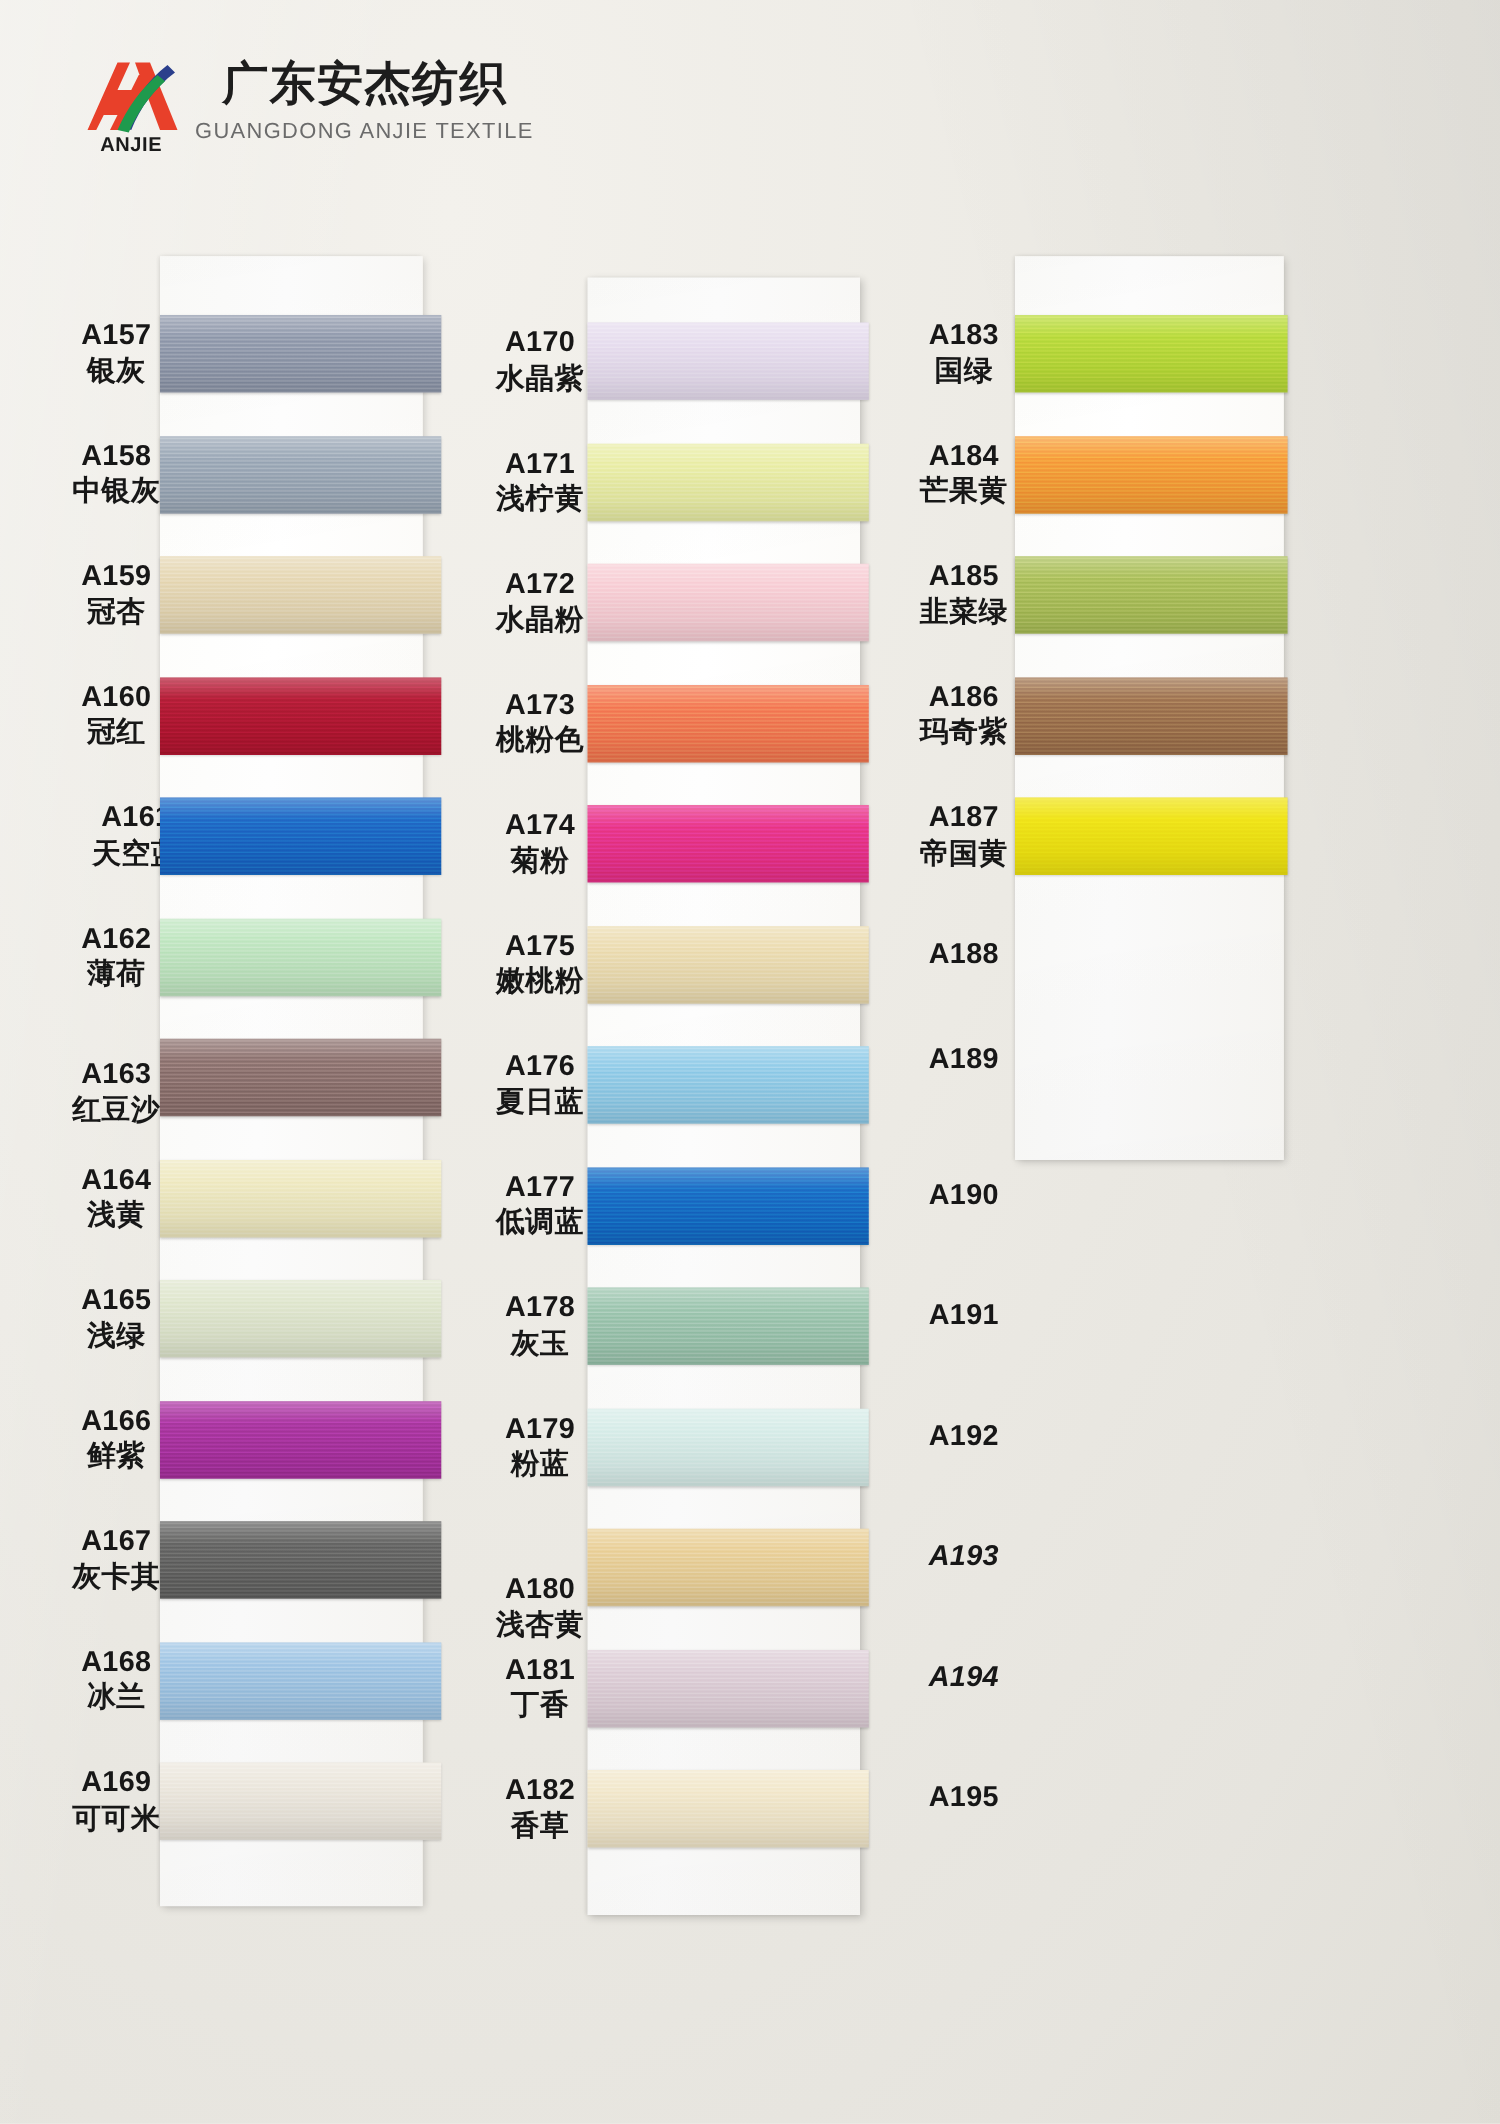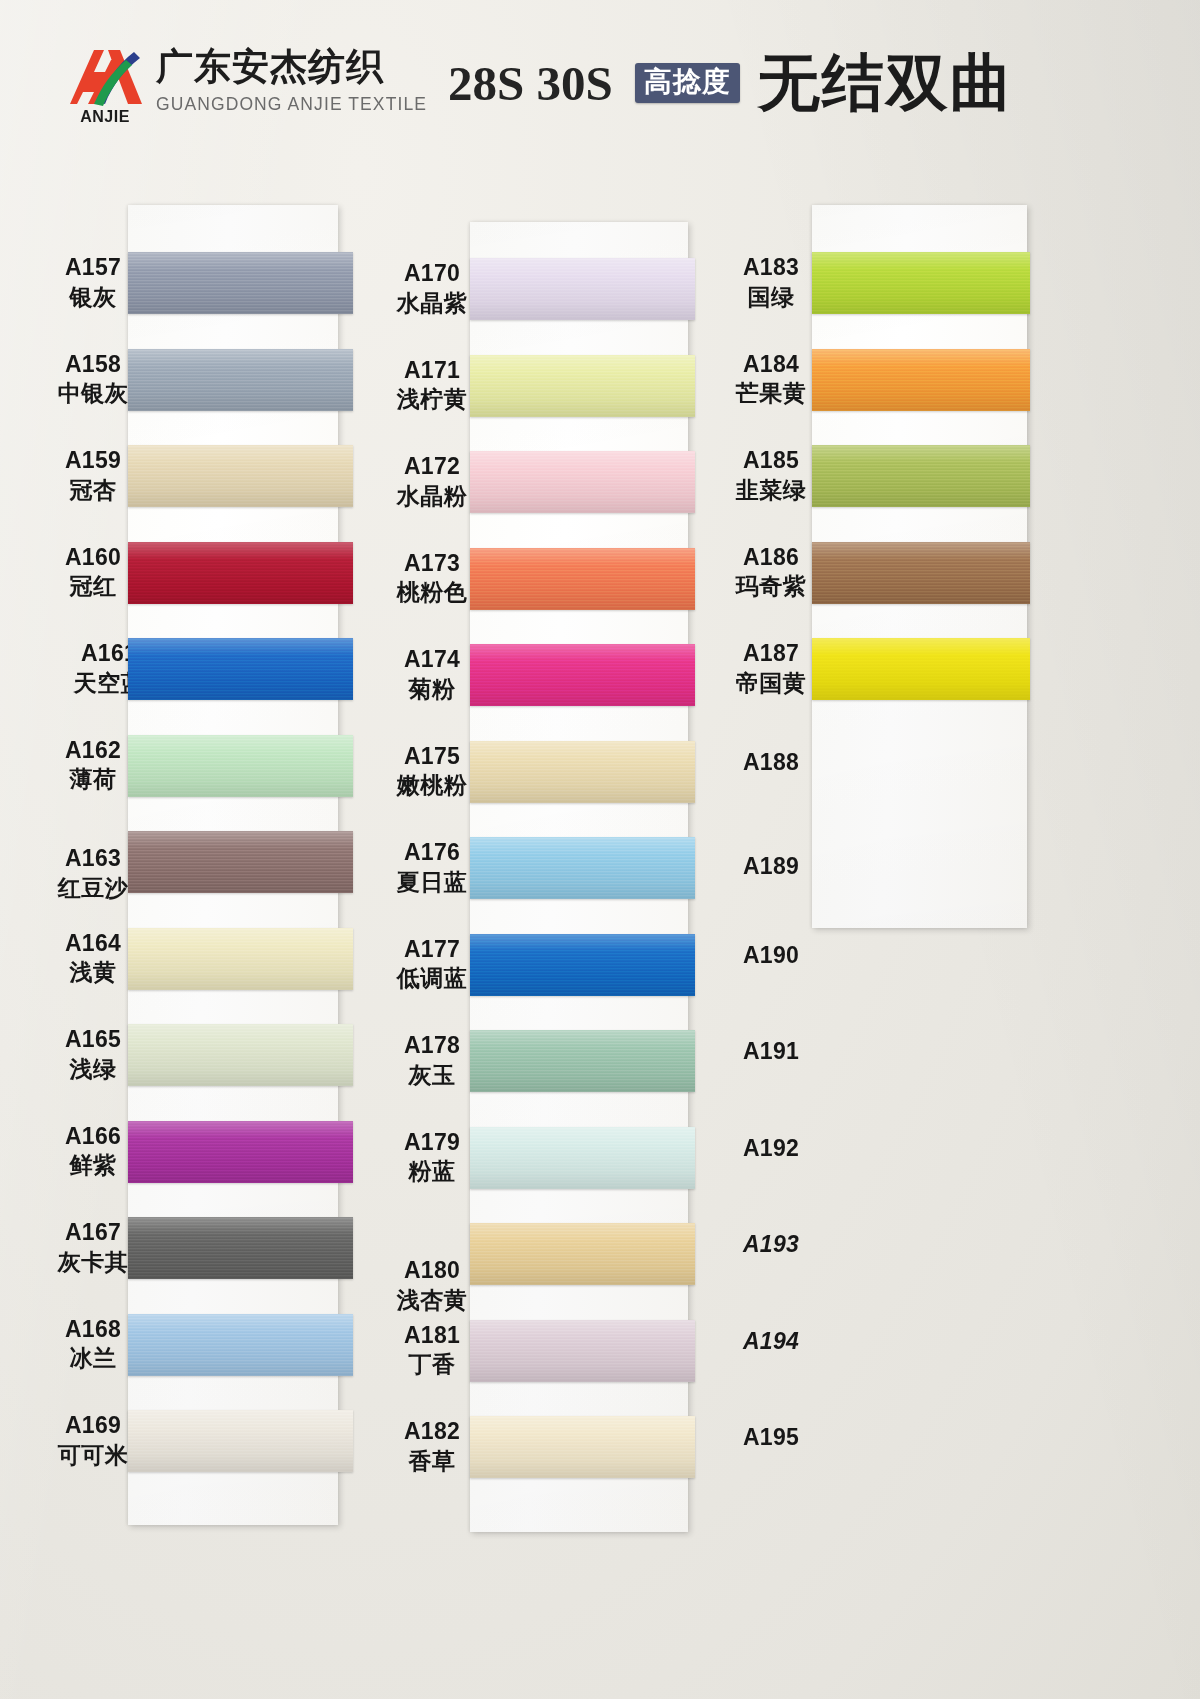--- a/index.html
+++ b/index.html
@@ -31,20 +31,21 @@
   .logo-mark svg{display:block;}
   .logo-word{
     position:absolute;left:0;top:62px;width:82px;text-align:center;
     font-size:16px;font-weight:bold;color:#1b1b1b;letter-spacing:.5px;
     font-family:"Liberation Sans",sans-serif;
   }
   .logo-text{display:flex;flex-direction:column;justify-content:flex-start;padding-top:2px;}
   .logo-cn{
     font-size:37px;font-weight:bold;color:#1d1d1d;letter-spacing:1px;line-height:1.05;
     font-family:"DejaVu Sans","Liberation Sans",sans-serif;
+    text-align:center;
   }
   .logo-en{
     font-size:17.5px;color:#6b6b6b;letter-spacing:1.1px;margin-top:7px;
     font-family:"Liberation Sans",sans-serif;
   }
 
   .title-block{position:absolute;left:448px;top:52px;display:flex;align-items:center;}
   .title-count{
     font-family:"Liberation Serif","DejaVu Serif",serif;
     font-size:49px;font-weight:bold;color:#242424;letter-spacing:0px;
@@ -129,25 +130,20 @@
         <path d="M30 58 C38 40 48 26 62 14 L68 19 C56 30 46 44 39 60 Z" fill="#1f9a4d"></path>
       </svg>
       <div class="logo-word">ANJIE</div>
     </div>
     <div class="logo-text">
       <div class="logo-cn">广东安杰纺织</div>
       <div class="logo-en">GUANGDONG ANJIE TEXTILE</div>
     </div>
   </div>
 
-  <div class="title-block">
-    <span class="title-count">28S 30S</span>
-    <span class="title-badge">高捻度</span>
-    <span class="title-main">无结双曲</span>
-  </div>
 
 </div>
 
 <div class="board" id="board">
     <div class="column">
       <div class="card" style="left: 128px; top: 205px; width: 210px; height: 1320px;"></div>
       <div class="row" style="top: 252px; height: 62px;">
         <div class="label" style="left: 54px; width: 78px; top: 2px;">
           <span class="code">A157</span>
           <span class="name">银灰</span>
@@ -462,21 +458,21 @@
           <div class="threads"></div>
           <div class="sheen"></div>
         </div>
       </div>
       <div class="row" style="top: 734.5px; height: 62px;">
         <div class="label" style="left: 730px; width: 82px; top: 14px;">
           <span class="code">A188</span>
         </div>
       </div>
       <div class="row" style="top: 831px; height: 62px;">
-        <div class="label" style="left: 730px; width: 82px; top: 22px;">
+        <div class="label" style="left: 730px; width: 82px; top: 2px;">
           <span class="code">A189</span>
         </div>
       </div>
       <div class="row" style="top: 927.5px; height: 62px;">
         <div class="label" style="left: 730px; width: 82px; top: 14px;">
           <span class="code">A190</span>
         </div>
       </div>
       <div class="row" style="top: 1024px; height: 62px;">
         <div class="label" style="left: 730px; width: 82px; top: 14px;">

